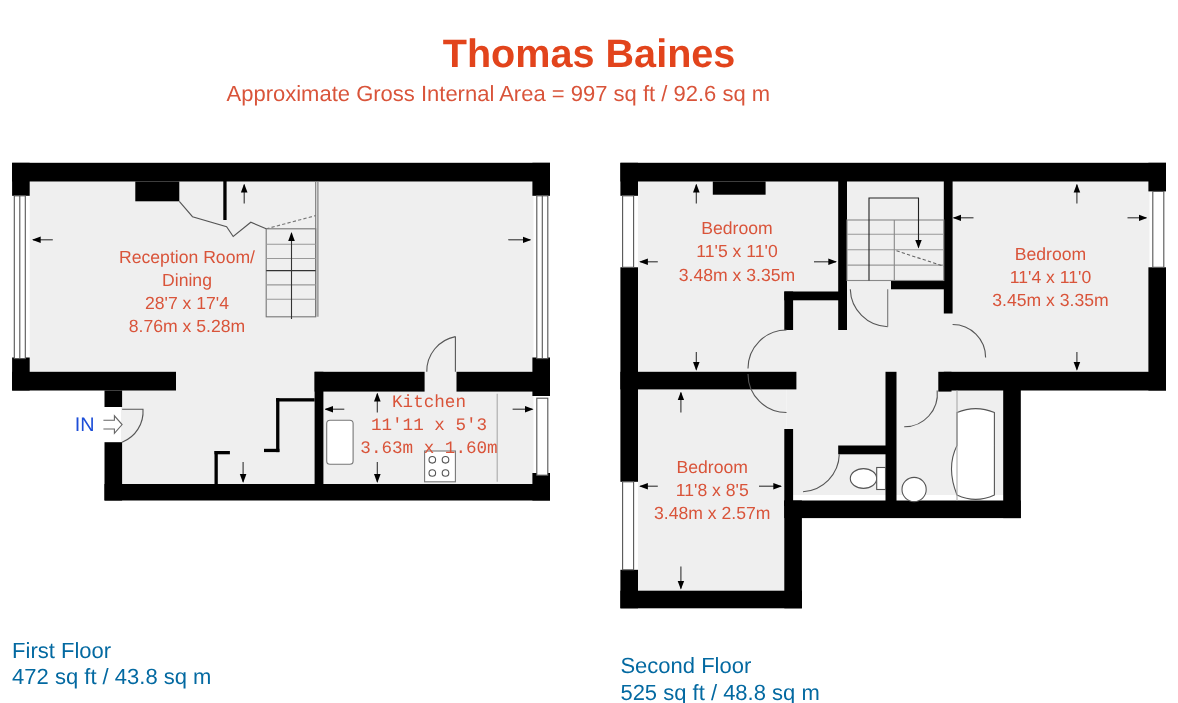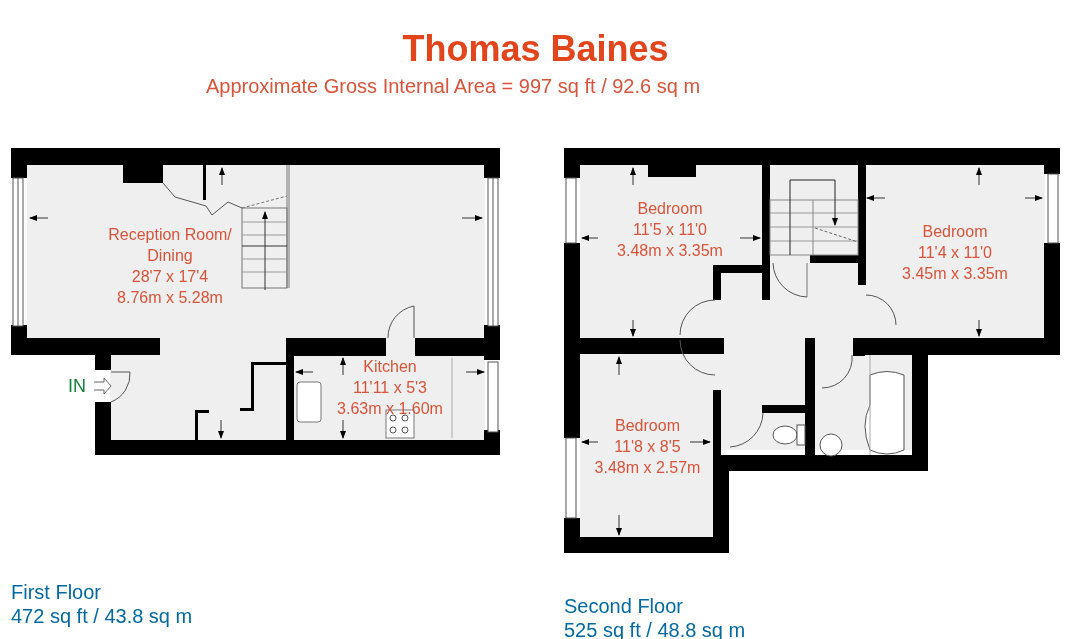--- a/index.html
+++ b/index.html
@@ -2,21 +2,21 @@
 <html><head>
 <meta charset="utf-8">
 <style>
   html, body { margin:0; padding:0; background:#ffffff; }
   body { width:1071px; height:639px; position:relative; overflow:hidden; font-family:"Liberation Sans", sans-serif; }
   .title { position:absolute; left:0; width:1071px; top:28px; text-align:center; font-weight:bold; font-size:36px; color:#e2441c; }
   .subtitle { position:absolute; left:0; width:906px; top:75px; text-align:center; font-size:20px; color:#d9543a; }
   .plan { position:absolute; left:0; top:0; }
   .room-label { position:absolute; text-align:center; color:#d9543a; font-size:16px; line-height:21px; }
   .floor-label { position:absolute; color:#0369a1; font-size:20px; line-height:24px; }
-  .in-label { position:absolute; left:68px; top:376px; font-size:18px; color:#15803d; }
+  .in-label { position:absolute; left:68px; top:376px; font-size:18px; color:#1d4ed8; }
 </style>
 </head>
 <body>
 
 <div class="title">Thomas Baines</div>
 <div class="subtitle">Approximate Gross Internal Area = 997 sq ft / 92.6 sq m</div>
 
 <svg class="plan" width="1071" height="639" viewBox="0 0 1071 639">
   <defs>
     <marker id="arr" markerWidth="8" markerHeight="8" refX="7" refY="4" orient="auto">
@@ -168,21 +168,21 @@
     <line x1="690" y1="442" x2="710" y2="442" stroke="#333" marker-end="url(#arr)"></line>
   </g>
 </svg>
 
 <div class="room-label" style="left:70px; top:224px; width:200px;">
   <div>Reception Room/</div>
   <div>Dining</div>
   <div>28'7 x 17'4</div>
   <div>8.76m x 5.28m</div>
 </div>
-<div class="room-label" style="left:300px; top:356px; width:180px;">
+<div class="room-label" style="left:300px; top:356px; width:180px;font-family:Liberation Mono, monospace;">
   <div>Kitchen</div>
   <div>11'11 x 5'3</div>
   <div>3.63m x 1.60m</div>
 </div>
 <div class="room-label" style="left:585px; top:198px; width:170px;">
   <div>Bedroom</div>
   <div>11'5 x 11'0</div>
   <div>3.48m x 3.35m</div>
 </div>
 <div class="room-label" style="left:870px; top:221px; width:170px;">

